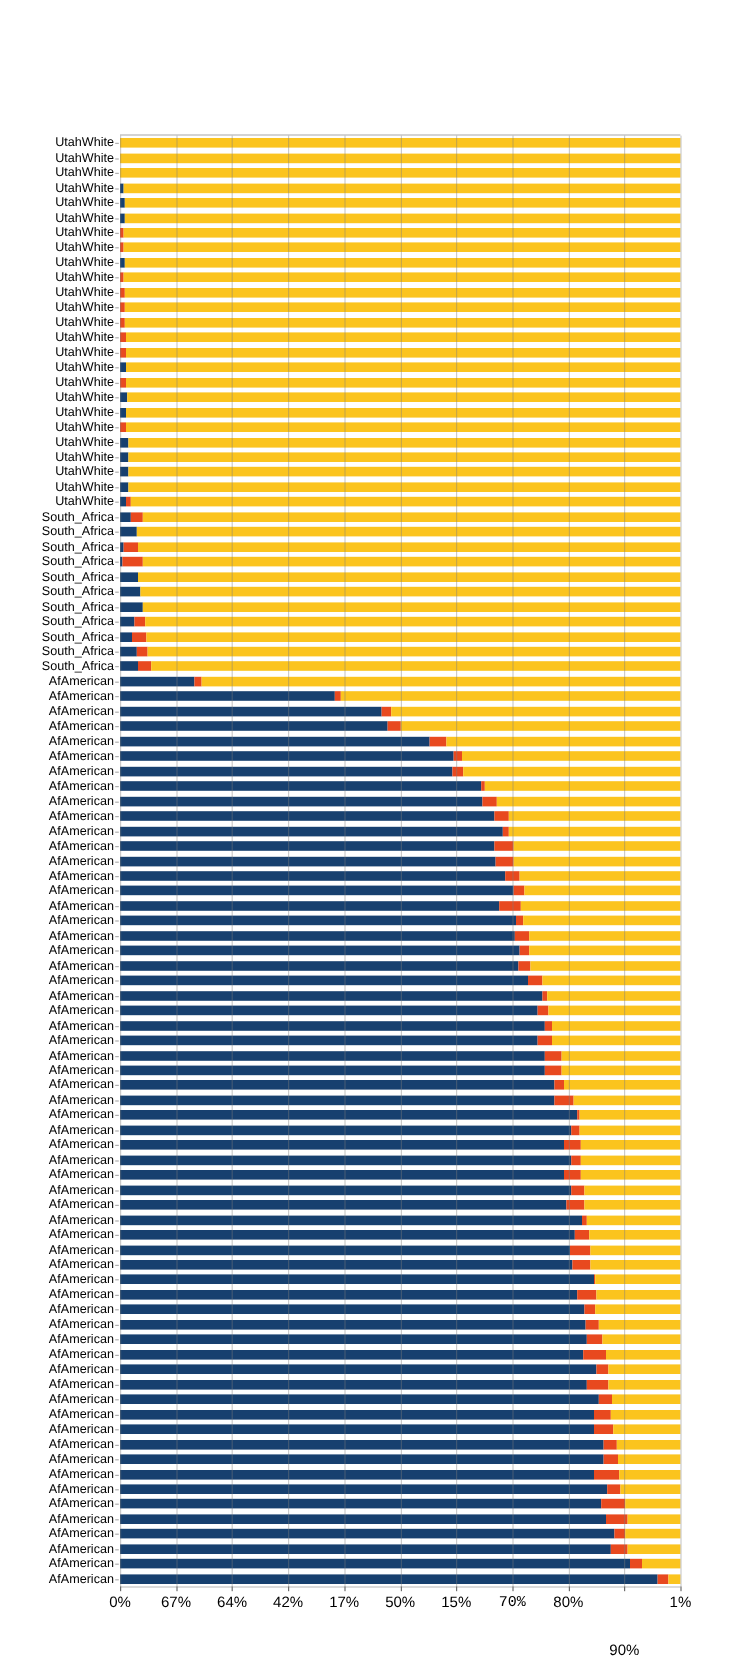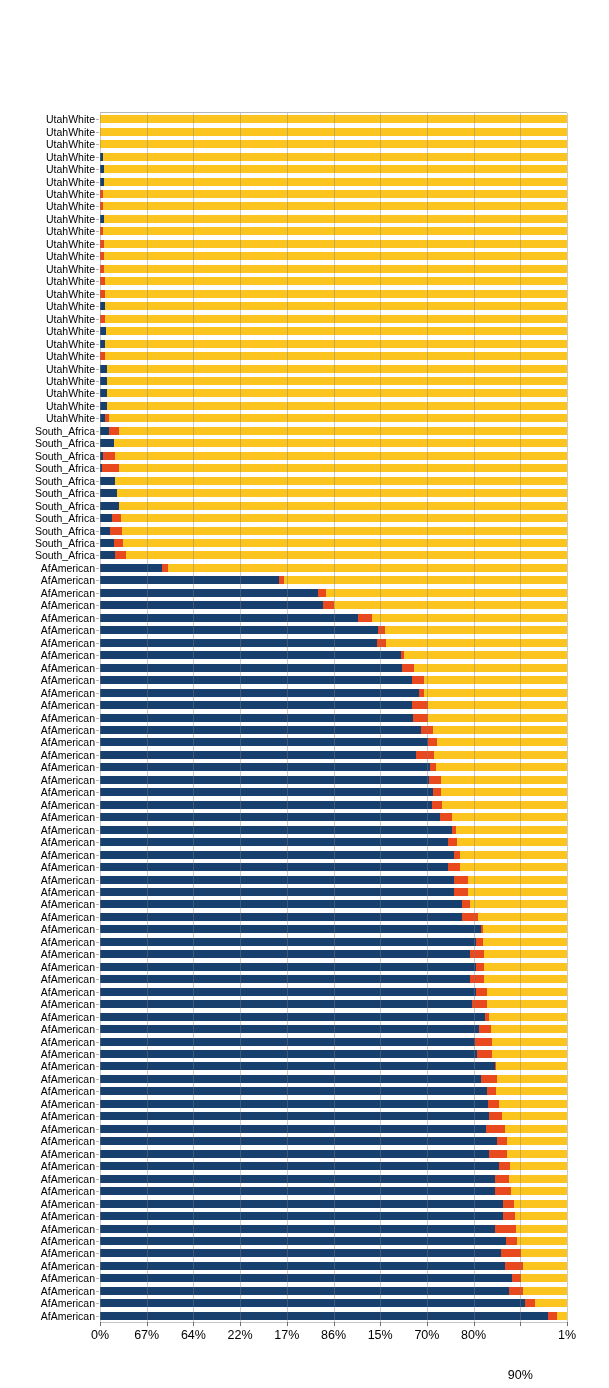--- a/index.html
+++ b/index.html
@@ -886,29 +886,29 @@
       <div class="gridline" style="left: 467px; background: rgba(125, 125, 125, 0.4);"></div>
     </div>
   <div id="x-axis">
       <div class="axis-tick" style="left: 100px;"></div>
       <div class="axis-label" style="left: 70px;">0%</div>
       <div class="axis-tick" style="left: 146.7px;"></div>
       <div class="axis-label" style="left: 116.7px;">67%</div>
       <div class="axis-tick" style="left: 193.4px;"></div>
       <div class="axis-label" style="left: 163.4px;">64%</div>
       <div class="axis-tick" style="left: 240.1px;"></div>
-      <div class="axis-label" style="left: 210.1px;">22%</div>
+      <div class="axis-label" style="left: 210.1px;">42%</div>
       <div class="axis-tick" style="left: 286.8px;"></div>
       <div class="axis-label" style="left: 256.8px;">17%</div>
       <div class="axis-tick" style="left: 333.5px;"></div>
-      <div class="axis-label" style="left: 303.5px;">86%</div>
+      <div class="axis-label" style="left: 303.5px;">50%</div>
       <div class="axis-tick" style="left: 380.2px;"></div>
       <div class="axis-label" style="left: 350.2px;">15%</div>
       <div class="axis-tick" style="left: 426.9px;"></div>
-      <div class="axis-label" style="left: 396.9px;">70%</div>
+      <div class="axis-label" style="left: 396.9px; font-family: Liberation Mono, monospace;">70%</div>
       <div class="axis-tick" style="left: 473.6px;"></div>
       <div class="axis-label" style="left: 443.6px;">80%</div>
       <div class="axis-tick" style="left: 520.3px;"></div>
       <div class="axis-label" style="left: 490.3px; margin-top: 40px;">90%</div>
       <div class="axis-tick" style="left: 567px;"></div>
       <div class="axis-label" style="left: 537px;">1%</div>
     </div>
 </div>
 
 </body></html>

